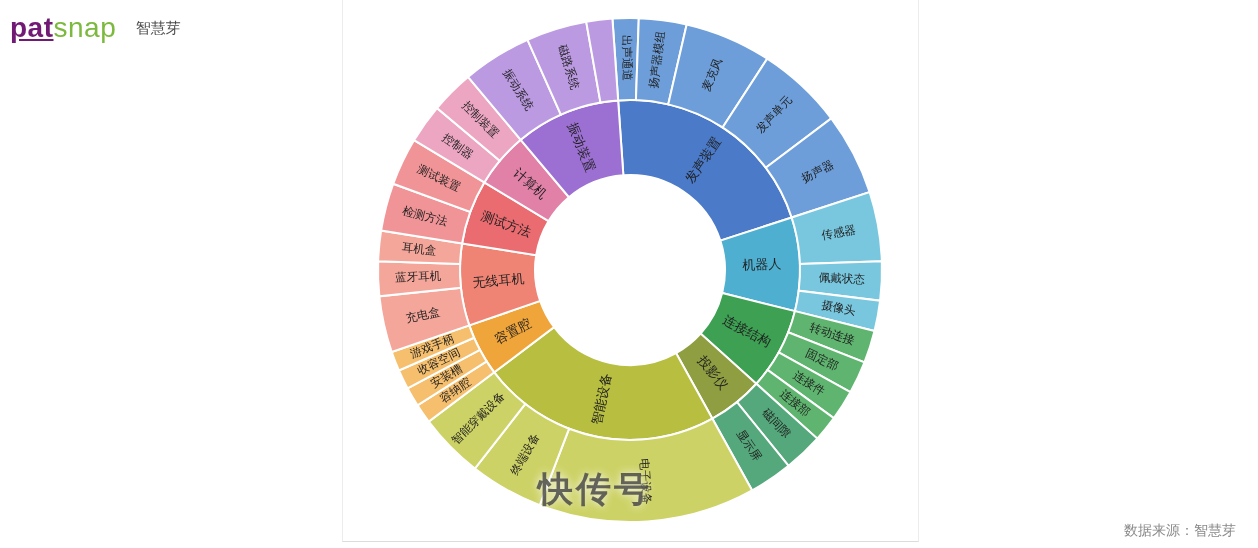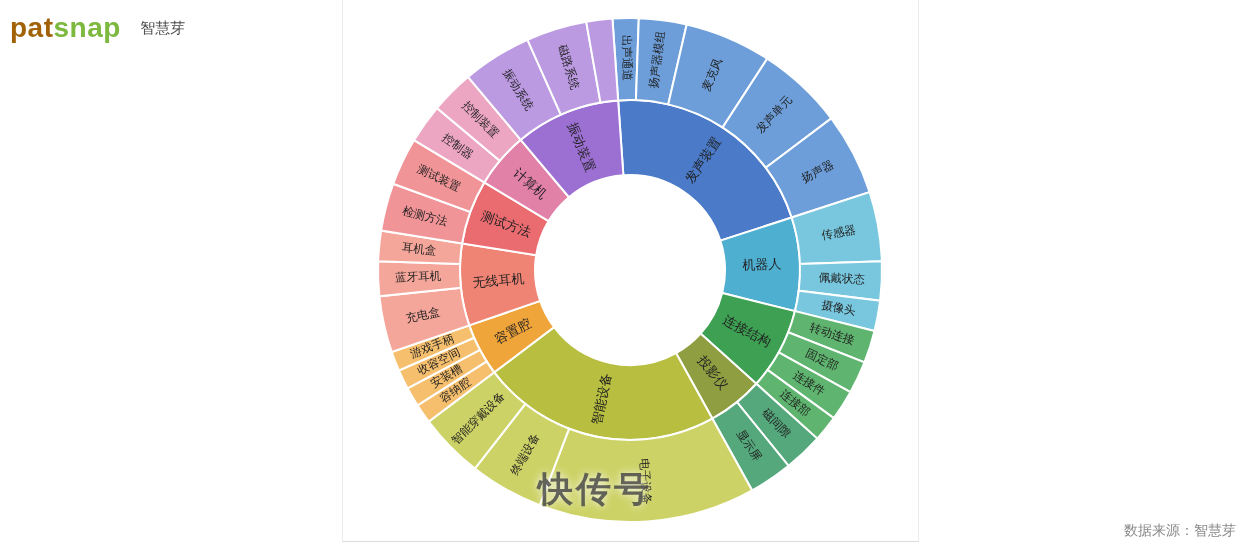--- a/index.html
+++ b/index.html
@@ -8,22 +8,22 @@
     background:#ffffff;
     font-family:"Liberation Sans","DejaVu Sans",sans-serif;
   }
   .panel{
     position:absolute;left:342px;top:0;width:575px;height:541px;
     background:#ffffff;
     border-left:1px solid #ececec;border-right:1px solid #ececec;border-bottom:1px solid #dcdcdc;
   }
   svg.sunburst{position:absolute;left:0;top:0;}
   .logo{position:absolute;left:10px;top:12px;white-space:nowrap;}
-  .logo .p1{font-size:28px;font-weight:bold;color:#a16207;letter-spacing:0.5px;}
-  .logo .p2{font-size:28px;font-weight:bold;color:#7cb93e;letter-spacing:0.5px;}
+  .logo .p1{font-size:28px;font-weight:bold;color:#701a75;letter-spacing:0.5px;text-decoration:underline;}
+  .logo .p2{font-size:28px;font-weight:normal;color:#7cb93e;letter-spacing:0.5px;}
   .logo .cn{font-size:15px;color:#4a4a4a;margin-left:15px;position:relative;top:-4px;}
   .watermark{
     position:absolute;left:538px;top:466px;
     font-size:35px;font-weight:700;color:rgba(70,70,70,0.82);
     letter-spacing:3px;
     text-shadow:0 0 8px rgba(255,255,255,0.9);
     pointer-events:none;
   }
   .source{
     position:absolute;right:22px;bottom:8px;

